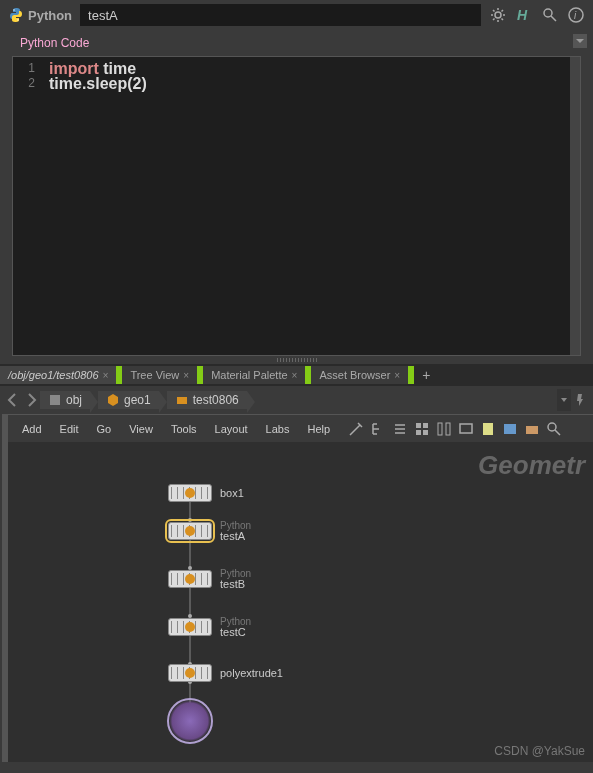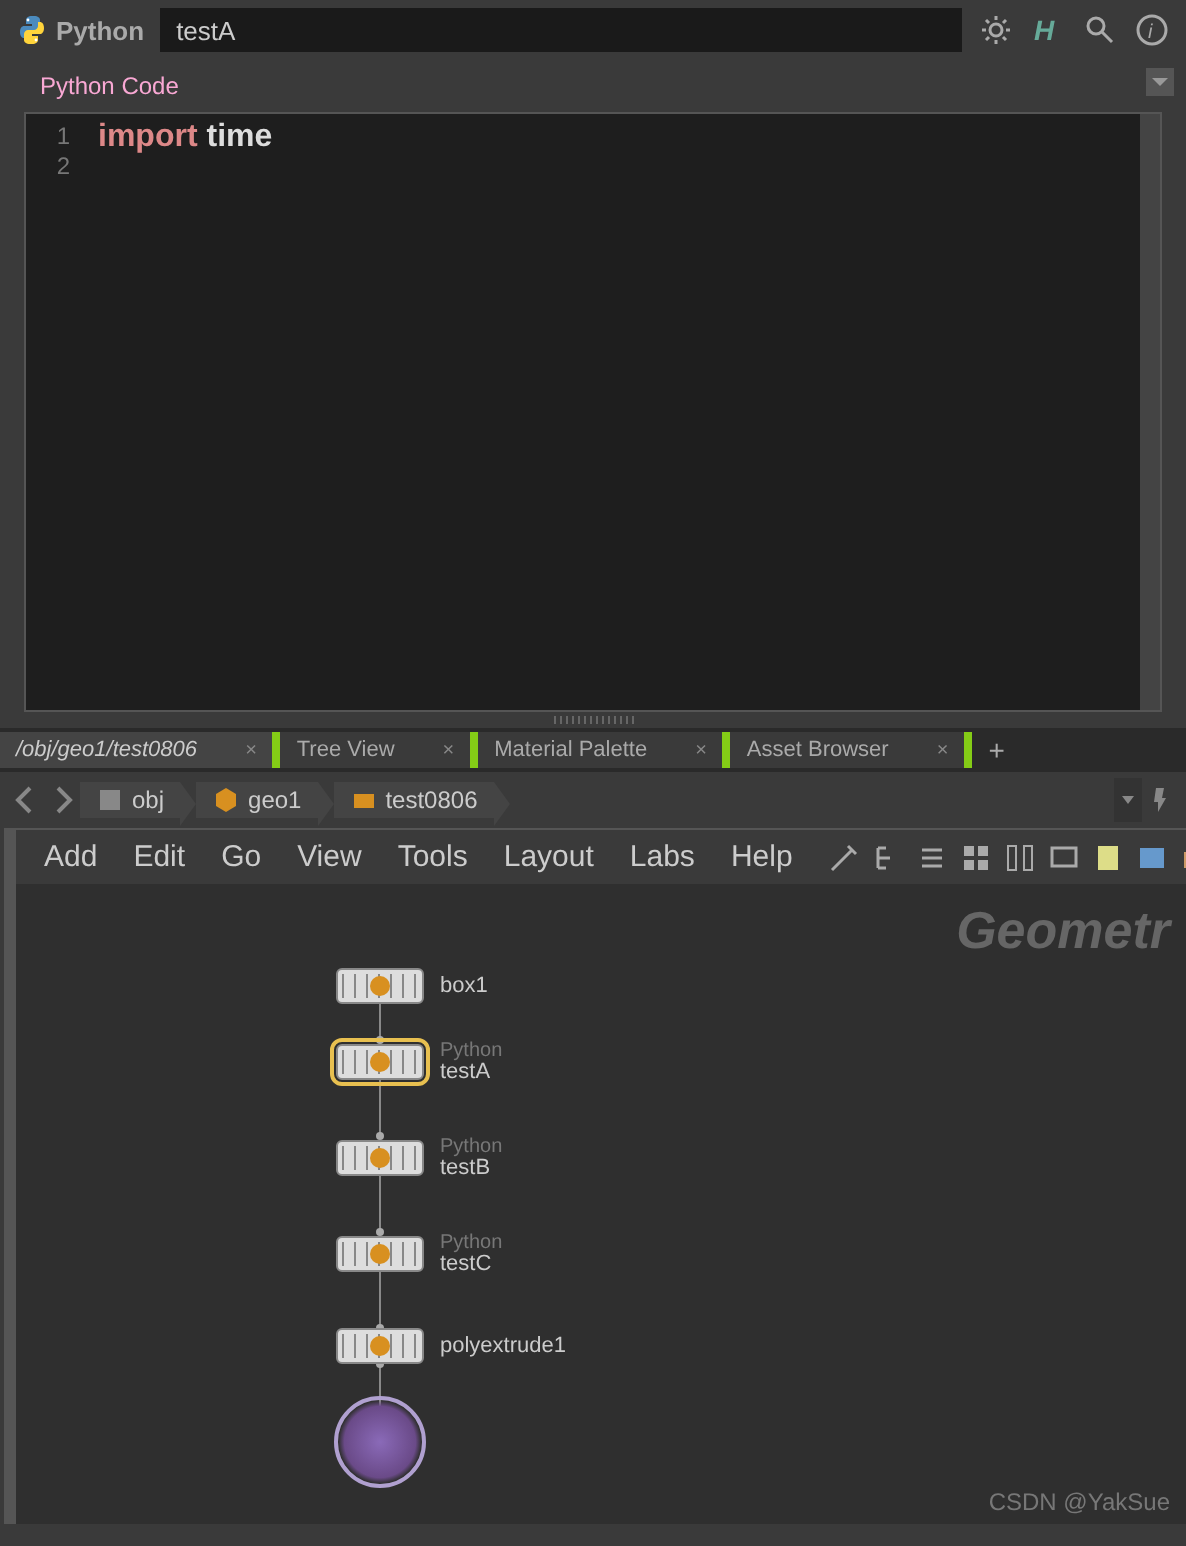--- a/index.html
+++ b/index.html
@@ -21,36 +21,36 @@
 .code-content { flex: 1; padding: 4px 6px; font-family: monospace; font-size: 16px; line-height: 15px; color: #ddd; }
 .kw-import { color: #d88; font-weight: bold; }
 .kw-time { color: #ddd; font-weight: bold; }
 .code-editor-scroll { width: 10px; background: #444; }
 
 .divider-h { height: 8px; background: #3a3a3a; position: relative; }
 .divider-dots { position: absolute; left: 50%; top: 2px; width: 40px; height: 4px; transform: translateX(-50%); background: repeating-linear-gradient(90deg, #666 0 1px, transparent 1px 3px); }
 
 
 .tab-bar { display: flex; background: #2a2a2a; height: 22px; align-items: center; }
-.tab { padding: 3px 8px; color: #aaa; display: flex; align-items: center; gap: 24px; font-size: 11px; background: #3a3a3a; border-right: 4px solid #84cc16; cursor: pointer; justify-content: center; }
+.tab { padding: 3px 8px; color: #aaa; display: flex; align-items: center; gap: 4px; font-size: 11px; background: #3a3a3a; border-right: 6px solid #84cc16; cursor: pointer; justify-content: center; }
 .tab.active { background: #444; color: #ccc; font-style: italic; }
 .tab-close { color: #888; cursor: pointer; font-size: 10px; }
 .tab-add { padding: 2px 8px; color: #aaa; cursor: pointer; font-size: 14px; }
 
 
 .breadcrumb { display: flex; align-items: center; background: #3a3a3a; height: 28px; padding: 0 4px; gap: 0; }
 .nav-arrow { width: 18px; height: 18px; cursor: pointer; color: #888; }
 .crumb { display: flex; align-items: center; padding: 2px 8px; background: #444; cursor: pointer; gap: 4px; font-size: 12px; position: relative; }
 .crumb::after { content: ''; position: absolute; right: -8px; top: 0; border-left: 8px solid #444; border-top: 11px solid transparent; border-bottom: 11px solid transparent; z-index: 1; }
 .crumb-icon { width: 14px; height: 14px; }
 .crumb-dropdown { width: 14px; height: 22px; background: #333; margin-left: auto; cursor: pointer; display: flex; align-items: center; justify-content: center; }
 
 
 .menu-bar { display: flex; align-items: center; background: #3a3a3a; height: 28px; padding: 0 6px; gap: 2px; border-top: 1px solid #555; border-left: 6px solid #555; margin-left: 2px; }
-.menu-item { padding: 4px 8px; color: #ccc; cursor: pointer; font-size: 15px; }
+.menu-item { padding: 4px 8px; color: #ccc; cursor: pointer; font-size: 11px; }
 .menu-icons { display: flex; gap: 6px; margin-left: 8px; }
 .menu-icon { width: 16px; height: 16px; cursor: pointer; }
 
 
 .network-view { background: #2f2f2f; height: 320px; position: relative; border-left: 6px solid #555; margin-left: 2px; }
 .geo-label { position: absolute; right: 8px; top: 8px; color: #666; font-size: 26px; font-weight: bold; font-style: italic; }
 .watermark { position: absolute; right: 8px; bottom: 4px; color: #777; font-size: 12px; }
 
 .node { position: absolute; display: flex; align-items: center; gap: 8px; }
 .node-body { width: 44px; height: 18px; background: #ddd; border-radius: 3px; border: 1px solid #888; display: flex; align-items: center; justify-content: center; position: relative; }
@@ -106,20 +106,21 @@
   </div>
 </div>
 
 <div class="code-editor">
   <div class="line-numbers">
     <div>1</div>
     <div>2</div>
   </div>
   <div class="code-content">
     <div><span class="kw-import">import</span> <span class="kw-time">time</span></div>
+    <div><span class="kw-time">time.sleep(2)</span></div>
   </div>
   <div class="code-editor-scroll"></div>
 </div>
 
 <div class="divider-h">
     <div class="divider-dots"></div>
   </div>
 
 <div class="tab-bar">
   <div class="tab active">

